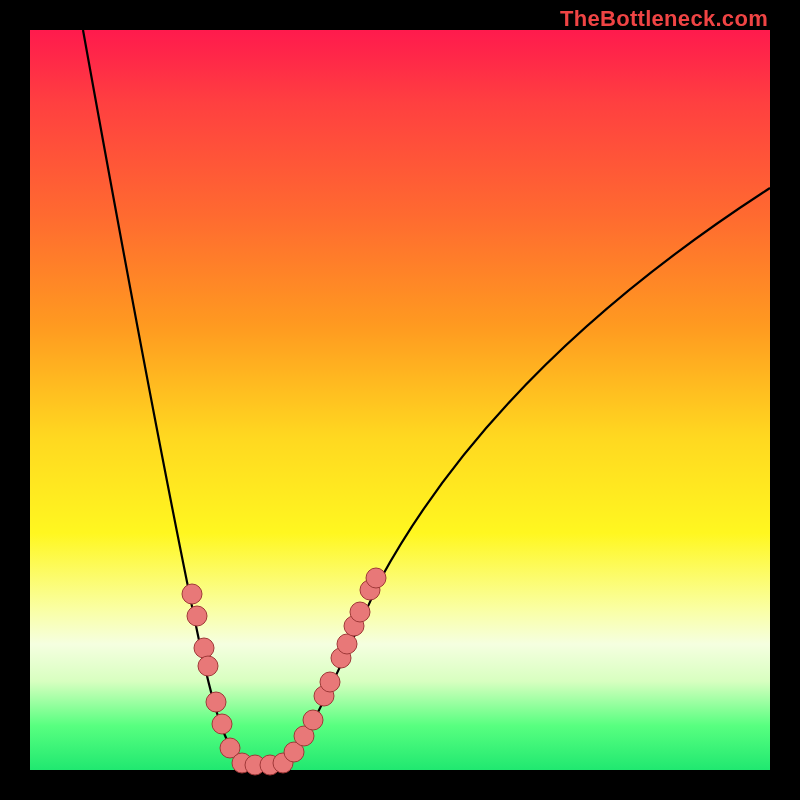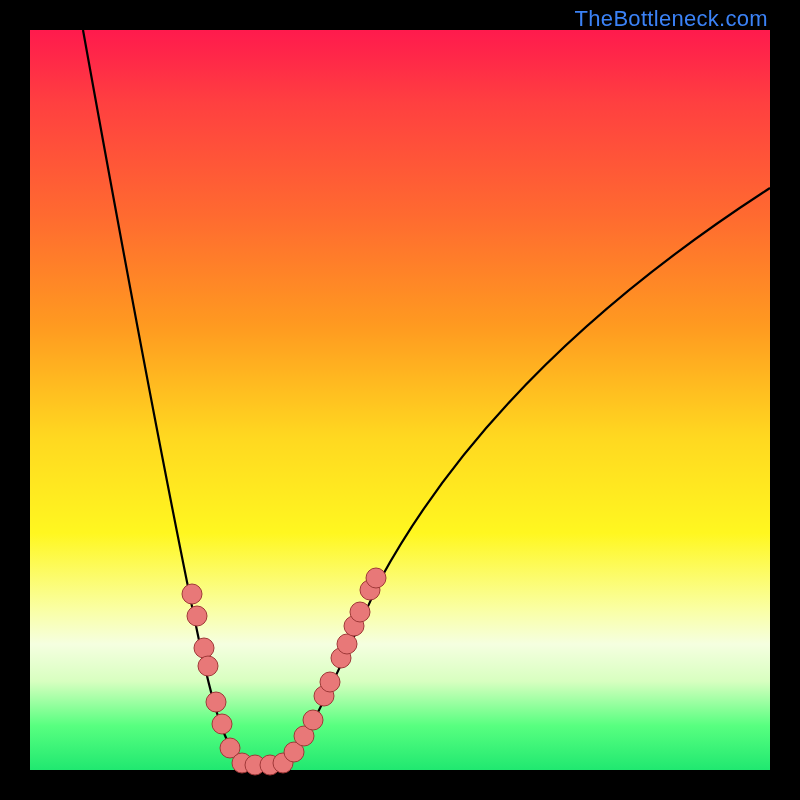--- a/index.html
+++ b/index.html
@@ -37,23 +37,23 @@
       #f5ffe0 83%,
       #d8ffc0 88%,
       #58ff80 94%,
       #20e870 100%
     );
   }
   .watermark {
     position: absolute;
     top: 6px;
     right: 32px;
-    color: #3b82f6;
+    color: #ef4444;
     font-size: 22px;
-    font-weight: 400;
+    font-weight: 700;
     letter-spacing: 0.3px;
     user-select: none;
     text-align: right;
   }
   svg.curve {
     position: absolute;
     top: 30px;
     left: 30px;
     width: 740px;
     height: 740px;

